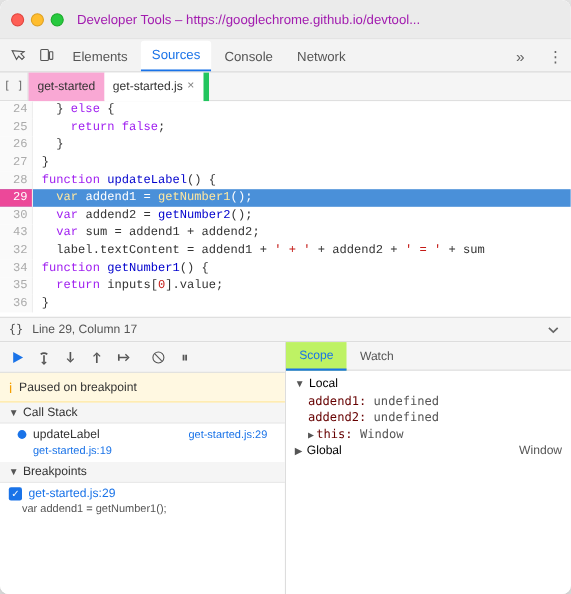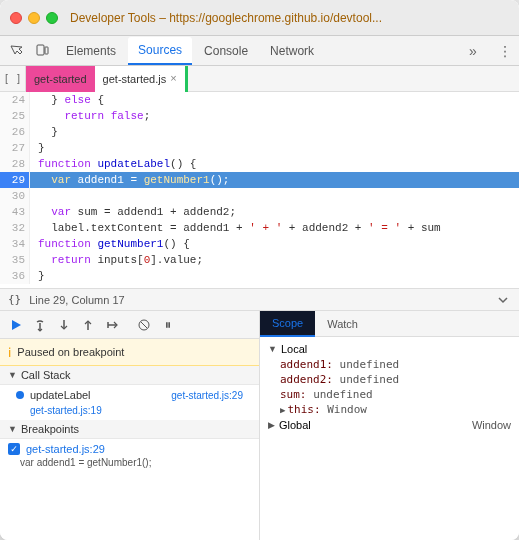--- a/index.html
+++ b/index.html
@@ -40,21 +40,21 @@
     .traffic-light {
       width: 12px;
       height: 12px;
       border-radius: 50%;
     }
     .tl-red { background: #ff5f56; border: 1px solid #e0443e; }
     .tl-yellow { background: #ffbd2e; border: 1px solid #dea123; }
     .tl-green { background: #27c93f; border: 1px solid #1aab29; }
     .title-text {
       font-size: 12px;
-      color: #a16207;
+      color: #a21caf;
       flex: 1;
     }
     
     .devtools-tabs {
       background: #f3f3f3;
       border-bottom: 1px solid #d0d0d0;
       display: flex;
       align-items: center;
       height: 30px;
       padding: 0 4px;
@@ -133,26 +133,26 @@
       border-right: 1px solid #ddd;
     }
     .file-tab {
       display: flex;
       align-items: center;
       padding: 0 8px;
       height: 26px;
       font-size: 11px;
       color: #333;
       cursor: pointer;
-      background: #ec4899;
+      background: #f9a8d4;
       gap: 4px;
     }
     .file-tab.active {
       background: #fff;
-      border-right: 3px solid #22c55e;
+      border-right: 5px solid #22c55e;
       align-items: center;
     }
     .file-tab-close {
       font-size: 11px;
       color: #888;
       cursor: pointer;
       line-height: 1;
     }
     
     .main-content {
@@ -178,21 +178,21 @@
     }
     .code-line {
       display: flex;
       align-items: stretch;
       min-height: 16px;
     }
     .code-line.highlighted {
       background: #4a90d9;
       color: #fff;
     }
-    .code-line.highlighted .line-num { color: #fff; background: #3b82f6; font-family: Liberation Mono, monospace; }
+    .code-line.highlighted .line-num { color: #fff; background: #ec4899; font-family: Liberation Mono, monospace; }
     .code-line.highlighted .code-text { color: #fff; }
     .line-num {
       width: 30px;
       min-width: 30px;
       text-align: right;
       padding-right: 4px;
       color: #aaa;
       user-select: none;
       background: #fafafa;
       border-right: 1px solid #eee;
@@ -362,21 +362,21 @@
     .scope-tab {
       padding: 0 12px;
       height: 26px;
       display: flex;
       align-items: center;
       cursor: pointer;
       font-size: 11px;
       color: #555;
     }
     .scope-tab.active {
-      background: #0f172a;
+      background: #bef264;
       color: #1a73e8;
       border-bottom: 2px solid #1a73e8;
     }
     .scope-content {
       flex: 1;
       overflow: auto;
       padding: 4px 0;
     }
     .scope-section {
       padding: 2px 8px;
@@ -481,20 +481,21 @@
         <div class="code-line">
           <span class="line-num">28</span>
           <span class="code-text"><span class="kw">function</span> <span class="fn">updateLabel</span>() {</span>
         </div>
         <div class="code-line highlighted">
           <span class="line-num">29</span>
           <span class="code-text">  <span class="kw">var</span> addend1 = <span class="fn">getNumber1</span>();</span>
         </div>
         <div class="code-line">
           <span class="line-num">30</span>
+          <span class="code-text">  <span class="kw">var</span> addend2 = <span class="fn">getNumber2</span>();</span>
         </div>
         <div class="code-line">
           <span class="line-num">43</span>
           <span class="code-text">  <span class="kw">var</span> sum = addend1 + addend2;</span>
         </div>
         <div class="code-line">
           <span class="line-num">32</span>
           <span class="code-text">  label.textContent = addend1 + <span class="str">' + '</span> + addend2 + <span class="str">' = '</span> + sum</span>
         </div>
         <div class="code-line">
@@ -614,23 +615,20 @@
         <div class="scope-section">
           <span class="triangle">▼</span>
           <span>Local</span>
         </div>
         <div class="scope-var">
           <span class="scope-var-name">addend1: </span><span class="scope-var-value">undefined</span>
         </div>
         <div class="scope-var">
           <span class="scope-var-name">addend2: </span><span class="scope-var-value">undefined</span>
         </div>
-        <div class="scope-var">
-          <span class="scope-var-name">sum: </span><span class="scope-var-value">undefined</span>
-        </div>
         <div class="scope-var" style="cursor:pointer;">
           <span class="triangle" style="margin-right:2px;">▶</span><span class="scope-var-name">this: </span><span class="scope-var-value">Window</span>
         </div>
         <div class="scope-global">
           <span class="triangle">▶</span>
           <span>Global</span>
           <span class="scope-global-value">Window</span>
         </div>
       </div>
     </div>

